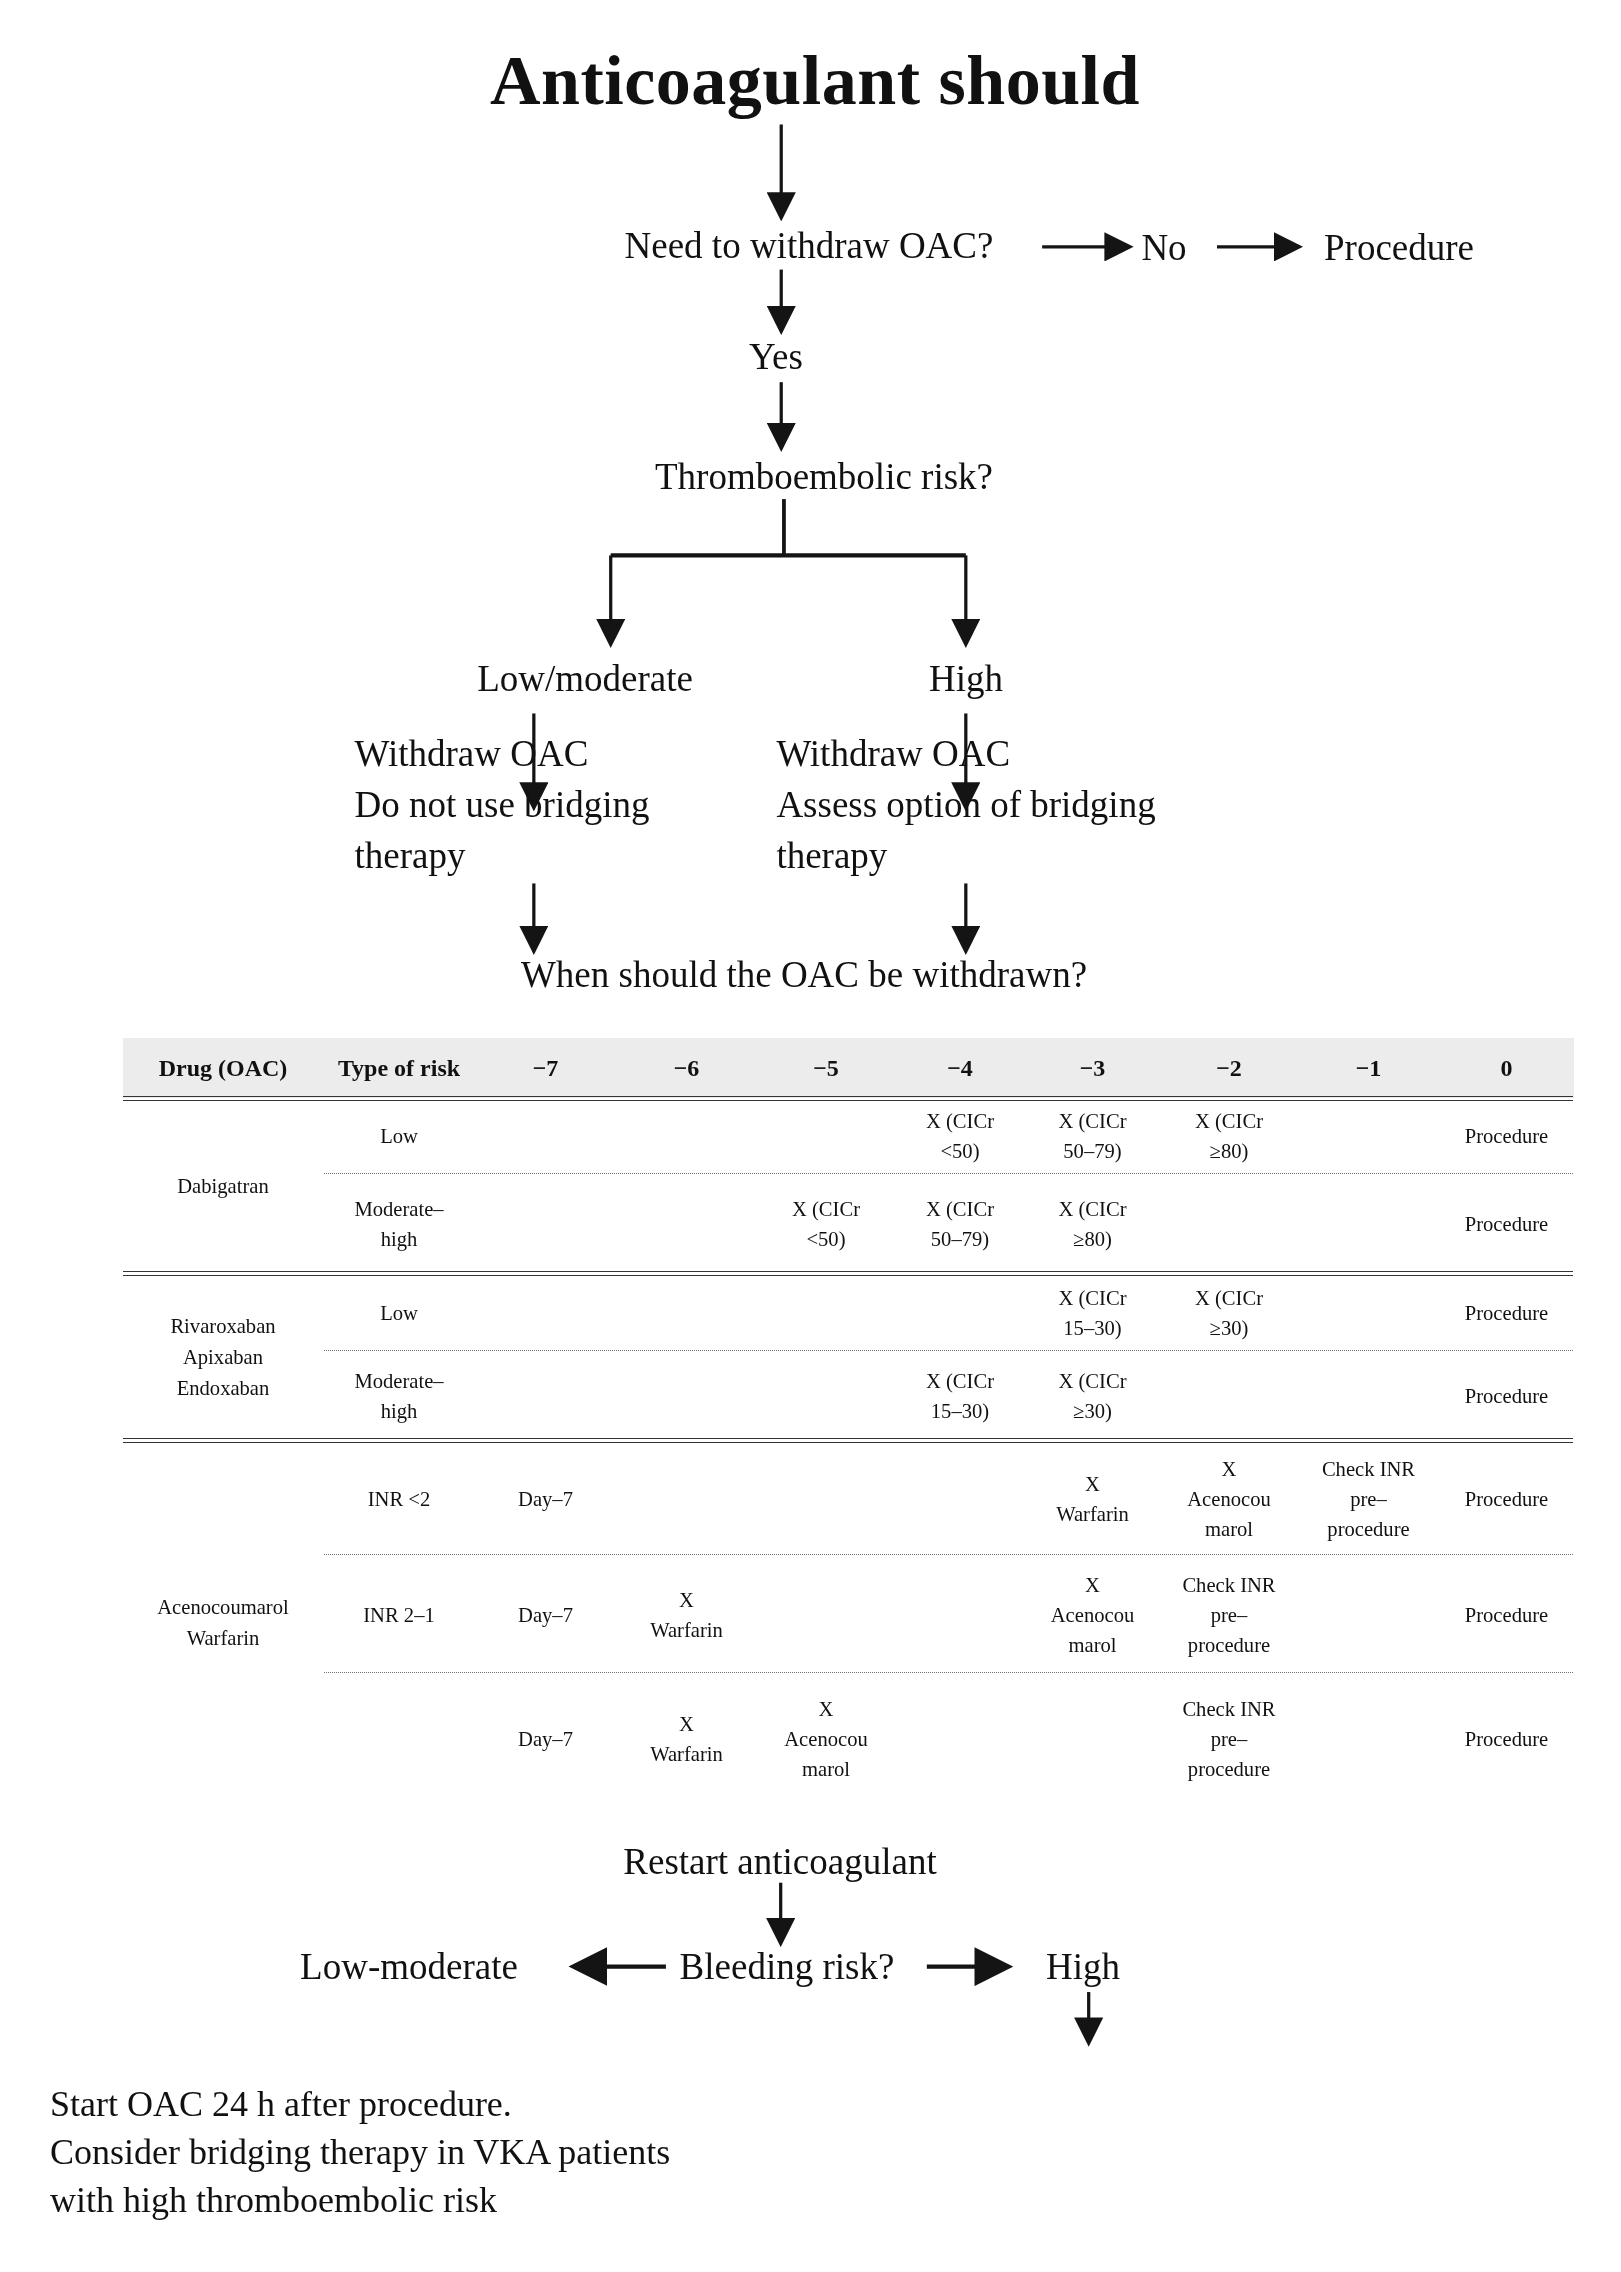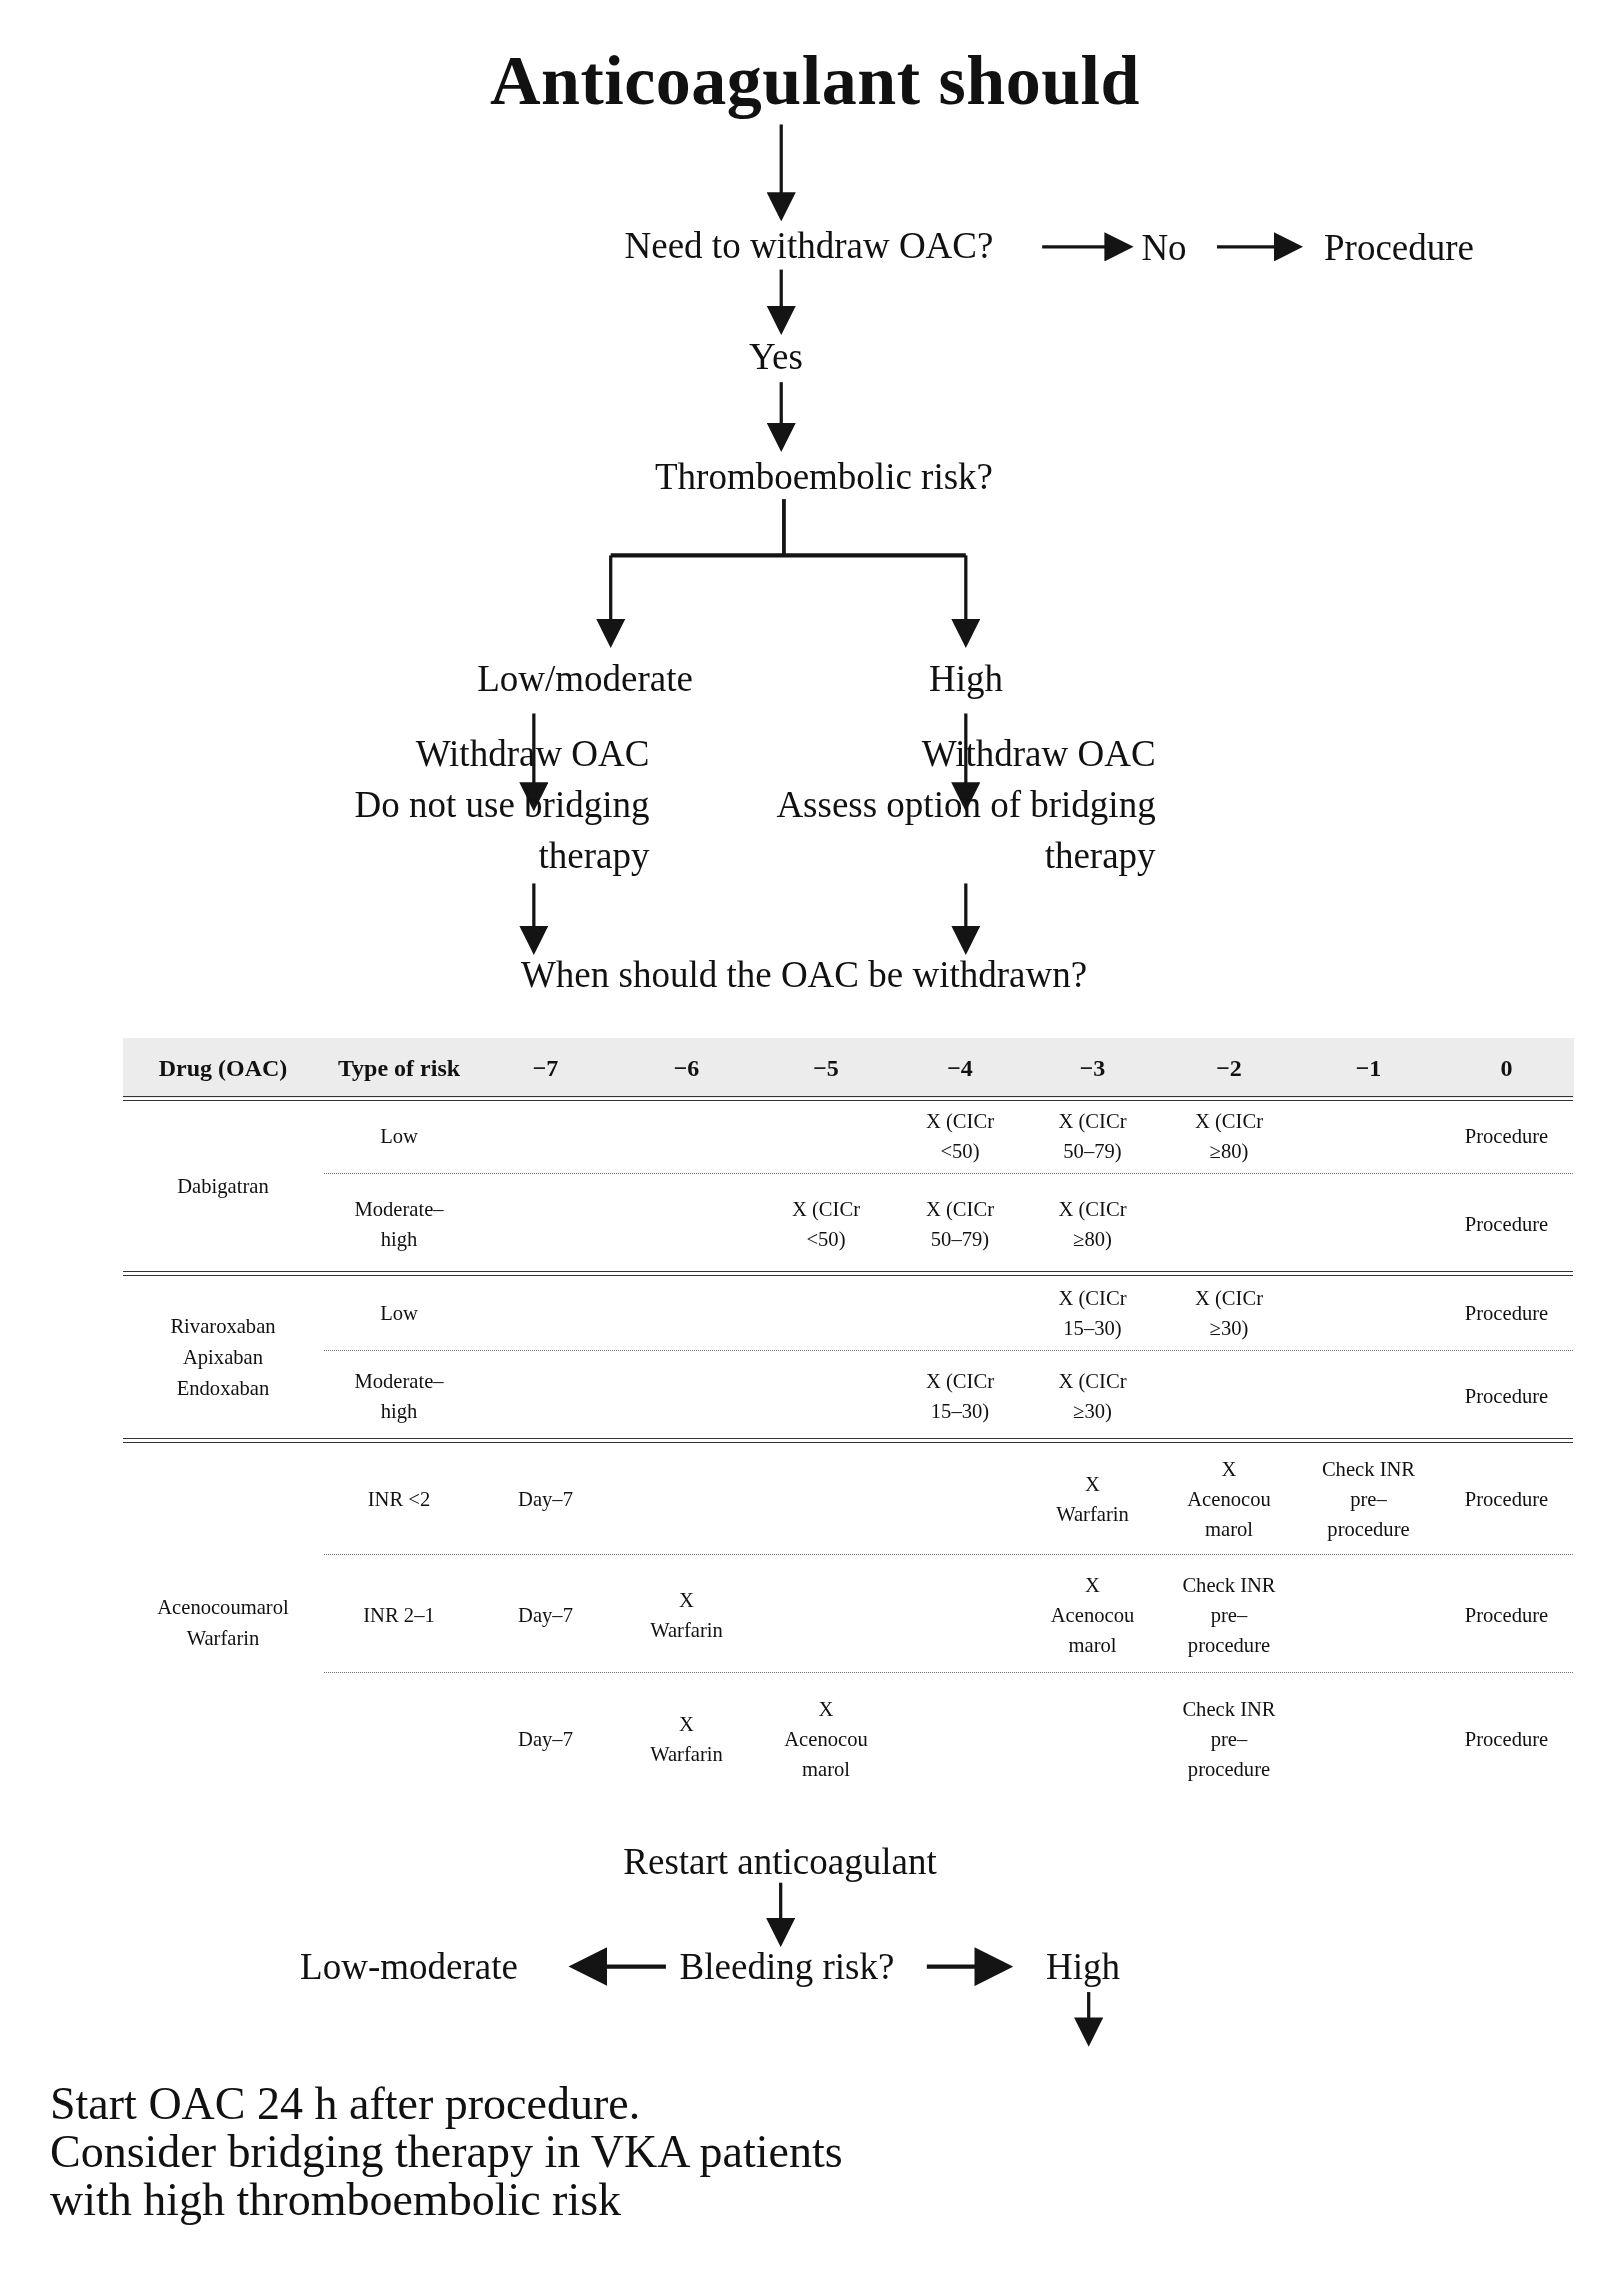--- a/index.html
+++ b/index.html
@@ -3,23 +3,23 @@
 <meta charset="utf-8">
 <style>
   html,body{margin:0;padding:0;background:#ffffff;}
   #page{position:relative;width:1622px;height:2273px;background:#ffffff;
         font-family:"Liberation Serif","DejaVu Serif",serif;color:#111111;overflow:hidden;}
   #arrows{position:absolute;left:0;top:0;width:1622px;height:2273px;pointer-events:none;}
 
   .title{position:absolute;transform:translate(-50%,-50%);font-size:70px;font-weight:bold;
          white-space:nowrap;letter-spacing:0.5px;}
   .ft{position:absolute;transform:translate(-50%,-50%);font-size:37px;white-space:nowrap;}
-  .blk{position:absolute;transform:translateX(-50%);text-align:right;font-size:37px;
+  .blk{position:absolute;transform:translateX(-50%);text-align:left;font-size:37px;
        line-height:51px;white-space:pre-line;}
-  .bblk{position:absolute;font-size:46px;line-height:48px;white-space:pre-line;text-align:left;}
+  .bblk{position:absolute;font-size:36px;line-height:48px;white-space:pre-line;text-align:left;}
 
   
   .tbl{position:absolute;left:123px;top:1038px;width:1450px;height:764px;display:grid;
        grid-template-columns:200px 152px 141px 141px 138px 130px 135px 138px 141px 135px;
        grid-template-rows:60px 76px 100px 77px 90px 115px 118px 130px;}
   .cell{display:flex;align-items:center;justify-content:center;text-align:center;
         white-space:pre-line;font-size:20.6px;line-height:30px;}
   .hdr{font-weight:bold;background:#ececec;font-size:24px;}
   .drug-cell{line-height:31px;}
   .sep{position:absolute;}

